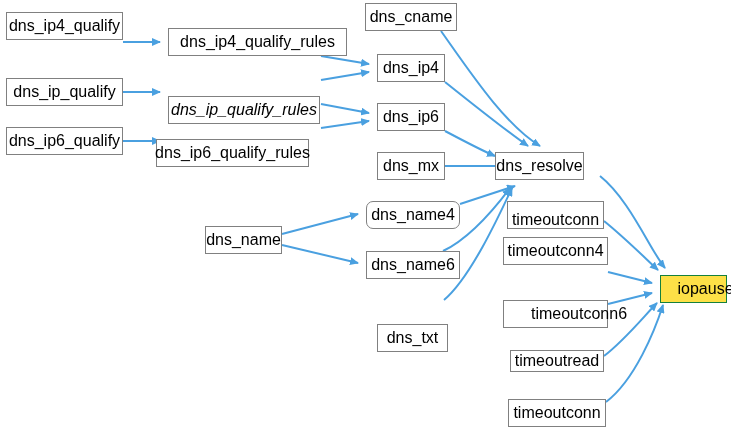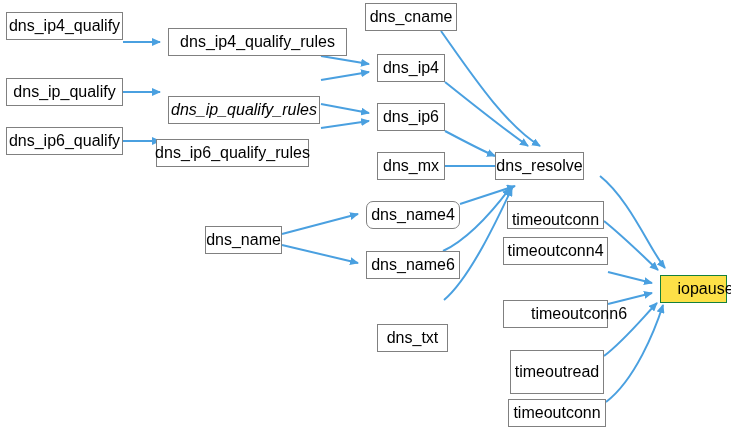--- a/index.html
+++ b/index.html
@@ -117,21 +117,21 @@
       </div>
       <div class="node" style="left: 507px; top: 201px; width: 97px; height: 28px; align-items: flex-end;">
         <span class="lbl">timeoutconn</span>
       </div>
       <div class="node" style="left: 503px; top: 237px; width: 105px; height: 28px;">
         <span class="lbl">timeoutconn4</span>
       </div>
       <div class="node" style="left: 503px; top: 300px; width: 105px; height: 28px; padding-left: 47px;">
         <span class="lbl">timeoutconn6</span>
       </div>
-      <div class="node" style="left: 510px; top: 350px; width: 94px; height: 44px;">
+      <div class="node" style="left: 510px; top: 350px; width: 94px; height: 22px;">
         <span class="lbl">timeoutread</span>
       </div>
       <div class="node" style="left: 508px; top: 399px; width: 98px; height: 28px;">
         <span class="lbl">timeoutconn</span>
       </div>
       <div class="node highlight" style="left: 660px; top: 275px; width: 67px; height: 28px;">
         <span class="lbl">iopause</span>
       </div>
     </div>
 

